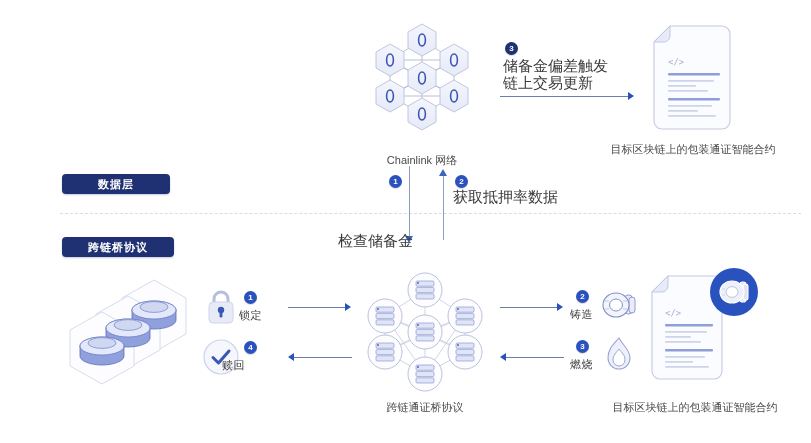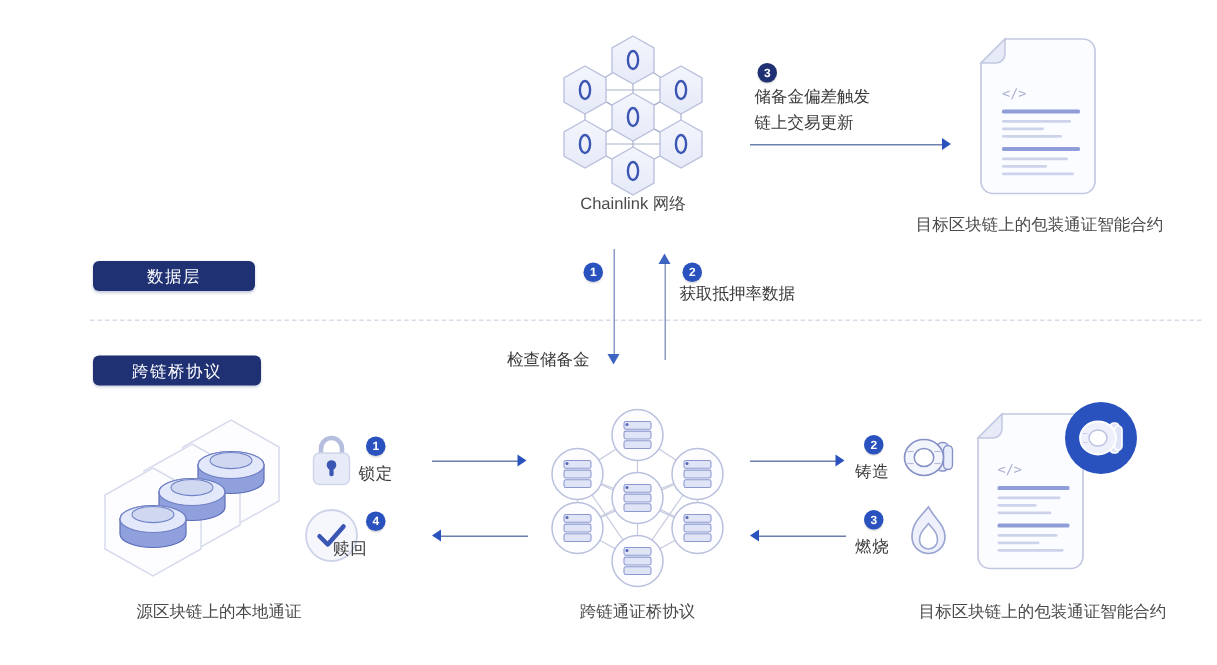--- a/index.html
+++ b/index.html
@@ -13,21 +13,21 @@
   }
   #stage{position:absolute;left:0;top:0;width:811px;height:443px;}
   .abs{position:absolute;}
 
   
   .layer-badge{
     background:#1f3172;
     color:#ffffff;
     border-radius:4px;
     font-size:11px;
-    font-weight:normal;
+    font-weight:bold;
     letter-spacing:1px;
     display:flex;align-items:center;justify-content:center;
     height:20px;
     box-shadow:0 1px 2px rgba(31,49,114,.25);
   }
 
   
   .divider{
     height:0;border-top:1px dashed #d9dbe8;
     left:60px;right:10px;
@@ -46,21 +46,21 @@
 
   
   .cap{
     font-size:11px;color:#3a3a3a;white-space:nowrap;letter-spacing:.5px;
   }
   .cap-b{font-weight:normal;}
   .node-label{
     font-size:11px;color:#4a4a4a;white-space:nowrap;text-align:center;
   }
   .flow-text{
-    font-size:11px;color:#3a3a3a;line-height:15px;white-space:nowrap;text-align:right;
+    font-size:15px;color:#3a3a3a;line-height:15px;white-space:nowrap;text-align:right;
   }
 
   
   .arrow-h{height:1px;background:#6b7fae;}
   .arrow-v{width:1px;background:#8c9cc4;}
   .head-r,.head-l,.head-d,.head-u{width:0;height:0;}
   .head-r{border-left:6px solid #2a52be;border-top:4px solid transparent;border-bottom:4px solid transparent;}
   .head-l{border-right:6px solid #2a52be;border-top:4px solid transparent;border-bottom:4px solid transparent;}
   .head-d{border-top:7px solid #3c64c0;border-left:4px solid transparent;border-right:4px solid transparent;}
   .head-u{border-bottom:7px solid #3c64c0;border-left:4px solid transparent;border-right:4px solid transparent;}
@@ -121,21 +121,21 @@
         <ellipse cx="65" cy="22" rx="3.4" ry="6"></ellipse>
         <ellipse cx="33" cy="42" rx="3.4" ry="6"></ellipse>
         <ellipse cx="97" cy="42" rx="3.4" ry="6"></ellipse>
         <ellipse cx="65" cy="60" rx="3.4" ry="6"></ellipse>
         <ellipse cx="33" cy="78" rx="3.4" ry="6"></ellipse>
         <ellipse cx="97" cy="78" rx="3.4" ry="6"></ellipse>
         <ellipse cx="65" cy="96" rx="3.4" ry="6"></ellipse>
       </g>
     </svg>
   </div>
-  <div class="abs node-label" style="left:322px;top:128px;width:200px;">Chainlink 网络</div>
+  <div class="abs node-label" style="left:322px;top:153px;width:200px;">Chainlink 网络</div>
 
   <div class="abs" style="left:505px;top:42px;">
     <div class="step step-dark">3</div>
   </div>
   <div class="abs flow-text" style="left:503px;top:58px;">储备金偏差触发</div>
   <div class="abs flow-text" style="left:503px;top:75px;">链上交易更新</div>
   <div class="abs arrow-h" style="left:500px;top:96px;width:128px;"></div>
   <div class="abs head-r" style="left:628px;top:92px;"></div>
 
   <div class="abs" style="left:648px;top:25px;">
@@ -196,21 +196,20 @@
         <ellipse cx="62" cy="52" rx="22" ry="9" fill="#e3e8fa" stroke="#6f7fc4" stroke-width=".8"></ellipse>
         <ellipse cx="62" cy="49" rx="14" ry="5.4" fill="#cfd7f1" stroke="#7083c6" stroke-width=".7"></ellipse>
 
         <ellipse cx="36" cy="70" rx="22" ry="9" fill="#c9d2ee" stroke="#6f7fc4" stroke-width=".8"></ellipse>
         <path d="M14 70 v10 a22 9 0 0 0 44 0 v-10 Z" fill="#8fa0dd" stroke="#5b6cb8" stroke-width=".8"></path>
         <ellipse cx="36" cy="70" rx="22" ry="9" fill="#e3e8fa" stroke="#6f7fc4" stroke-width=".8"></ellipse>
         <ellipse cx="36" cy="67" rx="14" ry="5.4" fill="#cfd7f1" stroke="#7083c6" stroke-width=".7"></ellipse>
       </g>
     </svg>
   </div>
-  <div class="abs node-label" style="left:36px;top:400px;width:220px;">源区块链上的本地通证</div>
 
   <div class="abs" style="left:204px;top:288px;">
     <svg width="34" height="38" viewBox="0 0 34 38">
       <path d="M10 15 V11 a7 7 0 0 1 14 0 v4" fill="none" stroke="#b6bee0" stroke-width="3" stroke-linecap="round"></path>
       <rect x="5" y="14" width="24" height="21" rx="4" fill="#e7eaf7" stroke="#cfd5ea" stroke-width="1"></rect>
       <circle cx="17" cy="22" r="3.2" fill="#3c56b4"></circle>
       <rect x="15.6" y="23.5" width="2.8" height="6" rx="1.3" fill="#3c56b4"></rect>
     </svg>
   </div>
   <div class="abs" style="left:244px;top:291px;">

